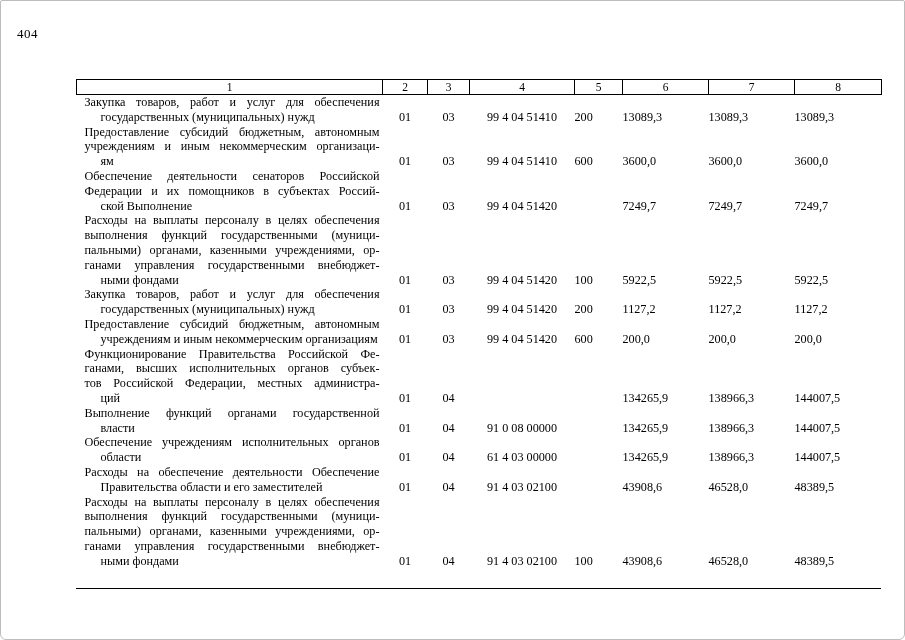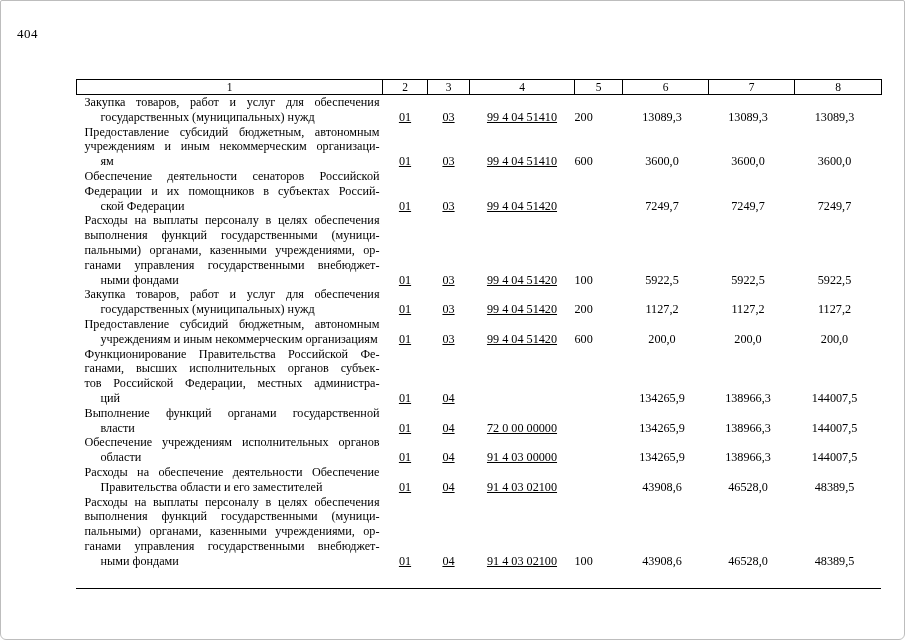--- a/index.html
+++ b/index.html
@@ -69,23 +69,23 @@
   }
   .name-line {
     white-space: nowrap;
     text-align: justify;
     text-align-last: justify;
   }
   .name-line.last {
     text-align-last: left;
     margin-left: 16px;
   }
-  td.cell-center { text-align: center; text-decoration: underline; }
+  td.cell-center { text-align: center; }
   td.cell-vr { text-align: left; padding-right: 9px; }
-  td.cell-amount { text-align: center; padding-right: 7px; }
+  td.cell-amount { text-align: left; padding-right: 7px; }
   .bottom-rule {
     border-top: 1px solid #000000;
     margin-top: 19px;
     width: 805px;
     height: 0;
   }
 </style>
 </head>
 <body>
 
@@ -141,21 +141,21 @@
             <td class="cell-center">99 4 04 51410</td>
             <td class="cell-vr">600</td>
             <td class="cell-amount">3600,0</td>
             <td class="cell-amount">3600,0</td>
             <td class="cell-amount">3600,0</td>
           </tr>
           <tr>
             <td class="cell-name">
               <div class="name-line">Обеспечение деятельности сенаторов Российской</div>
               <div class="name-line">Федерации и их помощников в субъектах Россий-</div>
-              <div class="name-line last">ской Федерации</div>
+              <div class="name-line last">ской Выполнение</div>
             </td>
             <td class="cell-center">01</td>
             <td class="cell-center">03</td>
             <td class="cell-center">99 4 04 51420</td>
             <td class="cell-vr"></td>
             <td class="cell-amount">7249,7</td>
             <td class="cell-amount">7249,7</td>
             <td class="cell-amount">7249,7</td>
           </tr>
           <tr>
@@ -215,34 +215,34 @@
             <td class="cell-amount">138966,3</td>
             <td class="cell-amount">144007,5</td>
           </tr>
           <tr>
             <td class="cell-name">
               <div class="name-line">Выполнение функций органами государственной</div>
               <div class="name-line last">власти</div>
             </td>
             <td class="cell-center">01</td>
             <td class="cell-center">04</td>
-            <td class="cell-center">72 0 00 00000</td>
+            <td class="cell-center">91 0 08 00000</td>
             <td class="cell-vr"></td>
             <td class="cell-amount">134265,9</td>
             <td class="cell-amount">138966,3</td>
             <td class="cell-amount">144007,5</td>
           </tr>
           <tr>
             <td class="cell-name">
               <div class="name-line">Обеспечение учреждениям исполнительных органов</div>
               <div class="name-line last">области</div>
             </td>
             <td class="cell-center">01</td>
             <td class="cell-center">04</td>
-            <td class="cell-center">91 4 03 00000</td>
+            <td class="cell-center">61 4 03 00000</td>
             <td class="cell-vr"></td>
             <td class="cell-amount">134265,9</td>
             <td class="cell-amount">138966,3</td>
             <td class="cell-amount">144007,5</td>
           </tr>
           <tr>
             <td class="cell-name">
               <div class="name-line">Расходы на обеспечение деятельности Обеспечение</div>
               <div class="name-line last">Правительства области и его заместителей</div>
             </td>

